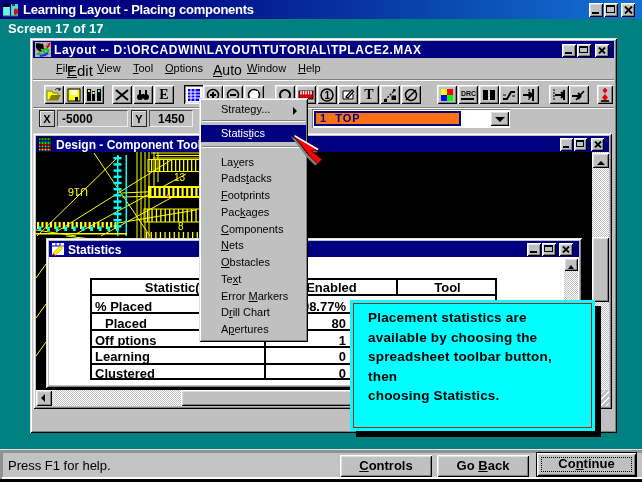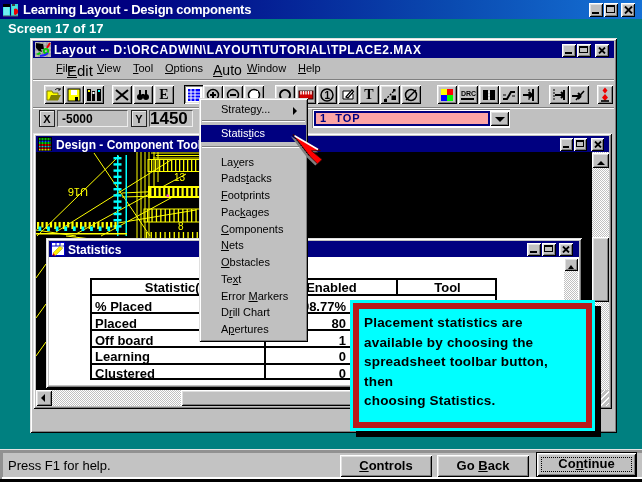--- a/index.html
+++ b/index.html
@@ -19,21 +19,21 @@
 <svg class="abs" style="left:3px;top:2px" width="16" height="15" viewBox="0 0 16 15">
  <rect x="0" y="2" width="7" height="12" fill="#40e8e8"></rect>
  <rect x="8" y="2" width="7" height="12" fill="#30d8d8"></rect>
  <rect x="1" y="4" width="5" height="9" fill="#70f0f0"></rect>
  <rect x="9" y="4" width="5" height="9" fill="#50e0e0"></rect>
  <rect x="0" y="2" width="7" height="3" fill="#000"></rect>
  <rect x="9" y="2" width="3" height="2" fill="#404040"></rect>
  <path d="M11 7 Q14 5.5 15 8.5 Q15.5 12 12.5 13 Q10.5 13 11 10.5 Z" fill="#ee0000"></path>
  <rect x="0" y="13.5" width="15" height="1" fill="#606060"></rect>
 </svg>
-<div class="abs tb" style="left:23px;top:2px;font-size:13px;letter-spacing:-0.25px">Learning Layout - Design components</div>
+<div class="abs tb" style="left:23px;top:2px;font-size:13px;letter-spacing:-0.25px">Learning Layout - Placing components</div>
 <div class="abs btn" style="left:589px;top:3px;width:14px;height:14px">
     <div class="abs" style="left:3px;top:9px;width:7px;height:2px;background:#000"></div>
   </div>
 <div class="abs btn" style="left:604px;top:3px;width:14px;height:14px">
     <div class="abs" style="left:2px;top:2px;width:9px;height:8px;border:1px solid #000;border-top-width:2px"></div>
   </div>
 <div class="abs btn" style="left:621px;top:3px;width:14px;height:14px">
     <svg width="9" height="8" viewBox="0 0 9 8" style="display:block;margin:3px auto 0">
       <path d="M1 0.5 L8 7.5 M8 0.5 L1 7.5" stroke="#000" stroke-width="1.9"></path>
     </svg>
@@ -260,24 +260,24 @@
         <rect x="2" y="13.2" width="8" height="1.6" fill="#000"></rect>
       </svg>
     </div>
   </div>
 <div class="abs" style="left:33px;top:107px;width:581px;height:1px;background:#808080"></div>
 <div class="abs" style="left:33px;top:108px;width:581px;height:1px;background:#fff"></div>
 
 <div class="abs" style="left:39px;top:110px;width:16px;height:17px;font-weight:bold;font-size:11px;text-align:center;line-height:16px;background:#c0c0c0;border:1px solid #222;box-shadow:inset 1px 1px 0 #e8e8e8">X</div>
 <div class="abs" style="left:57px;top:110px;width:71px;height:17px;font-weight:bold;font-size:12px;line-height:16px;padding-left:4px;background:#c0c0c0;border:1px solid #555;border-bottom-color:#eee;border-right-color:#eee">-5000</div>
 <div class="abs" style="left:131px;top:110px;width:16px;height:17px;font-weight:bold;font-size:11px;text-align:center;line-height:16px;background:#c0c0c0;border:1px solid #222;box-shadow:inset 1px 1px 0 #e8e8e8">Y</div>
-<div class="abs" style="left:149px;top:110px;width:44px;height:17px;font-weight:bold;font-size:17px;line-height:16px;padding-left:0;background:#c0c0c0;border:1px solid #555;border-bottom-color:#eee;border-right-color:#eee">1450</div>
+<div class="abs" style="left:149px;top:110px;width:44px;height:17px;font-weight:bold;font-size:12px;line-height:16px;padding-left:8px;background:#c0c0c0;border:1px solid #555;border-bottom-color:#eee;border-right-color:#eee">1450</div>
 
 <div class="abs sunk" style="left:312px;top:109px;width:198px;height:19px;background:#fff"></div>
-<div class="abs" style="left:314px;top:111px;width:176px;height:15px;background:#fca5a5;border:2px solid #000080;color:#000080;font-weight:bold;font-size:11px;line-height:11px;padding-left:4px;letter-spacing:1px">1&nbsp;&nbsp;TOP</div>
+<div class="abs" style="left:314px;top:111px;width:147px;height:15px;background:#f97316;border:2px solid #000080;color:#000080;font-weight:bold;font-size:11px;line-height:11px;padding-left:4px;letter-spacing:1px">1&nbsp;&nbsp;TOP</div>
 <div class="abs btn" style="left:490px;top:111px;width:19px;height:15px"></div>
 <div class="abs" style="left:495px;top:117px;width:0;height:0;border:5px solid transparent;border-top:5px solid #000;border-bottom:none"></div>
 
 <div class="abs raised" style="left:33px;top:133px;width:579px;height:276px"></div>
 <div class="abs navy" style="left:36px;top:136px;width:573px;height:16px"></div>
 <svg class="abs" style="left:38px;top:137px" width="14" height="14" viewBox="0 0 14 14">
  <rect width="14" height="14" fill="#000"></rect>
  <g>
   <rect x="1" y="1" width="12" height="2" fill="#00c000"></rect>
   <rect x="1" y="3.5" width="12" height="1.5" fill="#0050ff"></rect>
@@ -501,33 +501,33 @@
 <div class="abs" style="left:264px;top:278px;width:2px;height:102px;background:#000"></div>
 <div class="abs" style="left:396px;top:278px;width:2px;height:18px;background:#000"></div>
 <div class="abs" style="left:90px;top:312px;width:407px;height:2px;background:#000"></div>
 <div class="abs" style="left:90px;top:329px;width:407px;height:2px;background:#000"></div>
 <div class="abs" style="left:90px;top:346px;width:407px;height:2px;background:#000"></div>
 <div class="abs" style="left:90px;top:363px;width:407px;height:2px;background:#000"></div>
 <div class="abs" style="left:90px;top:280px;width:176px;text-align:center;font-weight:bold;font-size:13px">Statistic(s)</div>
 <div class="abs" style="left:266px;top:280px;width:131px;text-align:center;font-weight:bold;font-size:13px">Enabled</div>
 <div class="abs" style="left:398px;top:280px;width:99px;text-align:center;font-weight:bold;font-size:13px">Tool</div>
 <div class="abs" style="left:95px;top:299px;font-weight:bold;font-size:13px">% Placed</div>
-<div class="abs" style="left:95px;top:316px;font-weight:bold;font-size:13px">Placed</div>
-<div class="abs" style="left:95px;top:333px;font-weight:bold;font-size:13px">Off board</div>
+<div class="abs" style="left:105px;top:316px;font-weight:bold;font-size:13px">Placed</div>
+<div class="abs" style="left:95px;top:333px;font-weight:bold;font-size:13px">Off ptions</div>
 <div class="abs" style="left:95px;top:349px;font-weight:bold;font-size:13px">Learning</div>
 <div class="abs" style="left:95px;top:366px;font-weight:bold;font-size:13px">Clustered</div>
 <div class="abs" style="left:246px;top:299px;width:100px;text-align:right;font-weight:bold;font-size:13px">98.77%</div>
 <div class="abs" style="left:246px;top:316px;width:100px;text-align:right;font-weight:bold;font-size:13px">80</div>
 <div class="abs" style="left:246px;top:333px;width:100px;text-align:right;font-weight:bold;font-size:13px">1</div>
 <div class="abs" style="left:246px;top:349px;width:100px;text-align:right;font-weight:bold;font-size:13px">0</div>
 <div class="abs" style="left:246px;top:366px;width:100px;text-align:right;font-weight:bold;font-size:13px">0</div>
 
 <div class="abs" style="left:356px;top:306px;width:245px;height:131px;background:#000"></div>
 <div class="abs" style="left:350px;top:300px;width:245px;height:131px;background:#00ffff;padding:3px">
-  <div style="width:100%;height:100%;border:6px solid #b91c1c;padding:4px 5px;color:#000;font-weight:bold;font-size:13.5px;line-height:19.5px;letter-spacing:0.2px">Placement statistics are<br>available by choosing the<br>spreadsheet toolbar button, then<br>choosing Statistics.</div>
+  <div style="width:100%;height:100%;border:1px solid #b91c1c;padding:4px 14px;color:#000;font-weight:bold;font-size:13.5px;line-height:19.5px;letter-spacing:0.2px">Placement statistics are<br>available by choosing the<br>spreadsheet toolbar button, then<br>choosing Statistics.</div>
 </div>
 
 <div class="abs" style="left:199px;top:98px;width:109px;height:244px;background:#c0c0c0;box-shadow:inset 1px 1px 0 #dfdfdf,inset -1px -1px 0 #000,inset 2px 2px 0 #fff,inset -2px -2px 0 #808080"></div>
 <div class="mi" style="left:221px;top:103px">Strate<u>g</u>y...</div>
 <div class="abs" style="left:293px;top:107px;width:0;height:0;border:4px solid transparent;border-left:4px solid #000;border-right:none"></div>
 <div class="abs" style="left:202px;top:120px;width:103px;height:1px;background:#808080"></div>
 <div class="abs" style="left:202px;top:121px;width:103px;height:1px;background:#fff"></div>
 <div class="abs navy" style="left:201px;top:125px;width:105px;height:17px"></div>
 <div class="abs" style="left:221px;top:127px;font-size:11px;color:#fff">Statis<u>t</u>ics</div>
 <div class="abs" style="left:202px;top:146px;width:103px;height:1px;background:#808080"></div>

